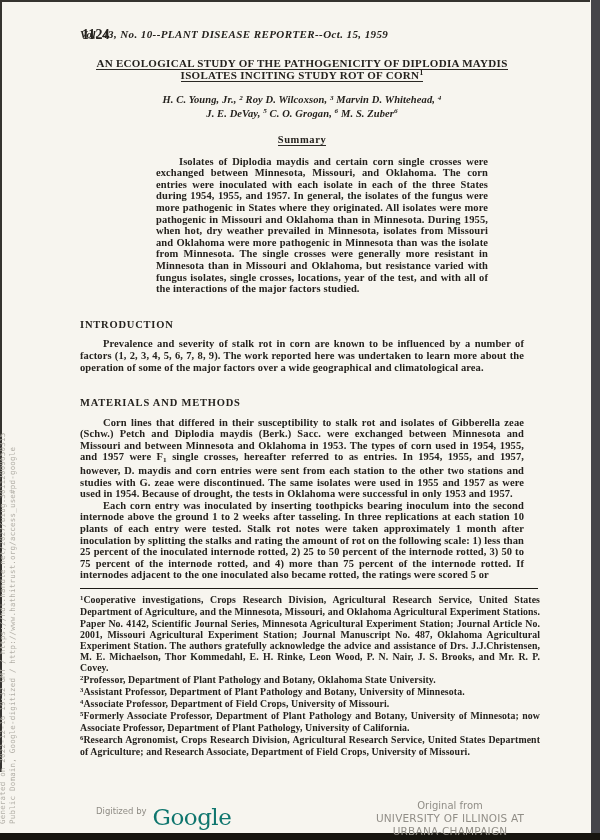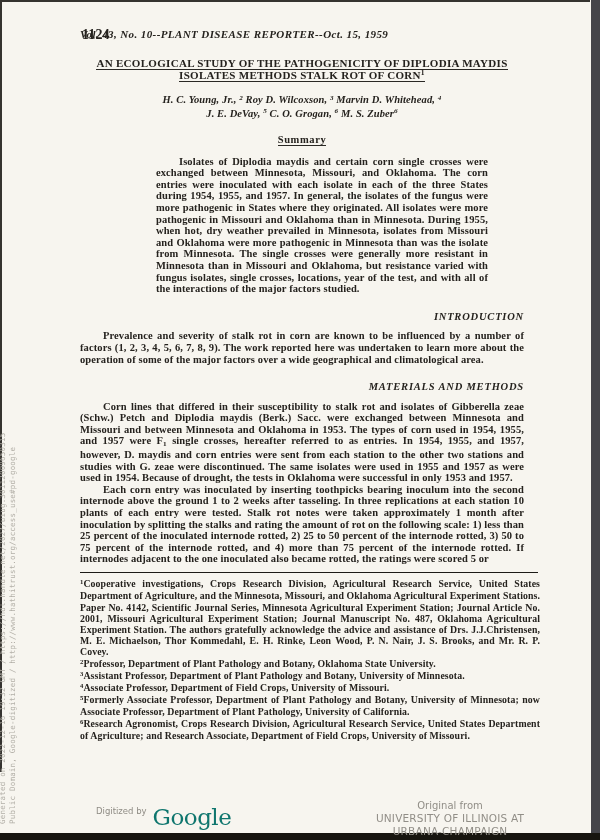--- a/index.html
+++ b/index.html
@@ -37,21 +37,21 @@
   .title-block { margin-top:16px; text-align:center; font-size:11px; line-height:11.5px; letter-spacing:0.3px; }
   .title-u { border-bottom:1.2px solid #2a2824; }
   .authors { margin-top:12px; text-align:center; font-size:10.5px; line-height:11.5px;font-style:italic; }
 
   .summary-heading { margin-top:13px; text-align:center; letter-spacing:0.6px; }
   .summary-heading .title-u { border-bottom:1.1px solid #2a2824; }
   .summary-body {
     margin:10px 0 0 76px; width:332px;
     text-align:justify; text-indent:23px;
   }
-  .section-heading { margin-top:16px; text-align:right; letter-spacing:0.8px;font-style:italic; }
+  .section-heading { margin-top:24px; text-align:left; letter-spacing:0.8px; }
   .body-para { margin-top:8px; text-align:justify; text-indent:23px; }
   .body-para.tight { margin-top:0; }
 
   .u { text-underline-offset:1px; }
   .sup { font-size:0.68em; position:relative; top:-0.45em; }
   .sub { font-size:0.68em; position:relative; top:0.25em; }
 
   .footnote-rule { margin-top:7px; width:458px; border:0; border-top:1.6px solid #1d1b17; }
   .footnotes { margin-top:3px; width:460px; font-size:9.8px; line-height:11.2px; text-align:justify; }
   .fn { margin:0; }
@@ -88,21 +88,21 @@
 
   <div class="content">
 
     <div class="header-row">
       <span class="page-number">1124</span>
       <div class="journal-line">Vol. 43, No. 10--PLANT DISEASE REPORTER--Oct. 15, 1959</div>
     </div>
 
     <div class="title-block">
       <div><span class="title-u">AN ECOLOGICAL STUDY OF THE PATHOGENICITY OF DIPLODIA MAYDIS</span></div>
-      <div><span class="title-u"><span>ISOLATES METHODS STALK ROT OF CORN</span><span class="sup">1</span></span></div>
+      <div><span class="title-u"><span>ISOLATES INCITING STUDY ROT OF CORN</span><span class="sup">1</span></span></div>
     </div>
 
     <div class="authors">
       <div><span>H. C. Young, Jr., </span><span class="sup">2</span><span> Roy D. Wilcoxson, </span><span class="sup">3</span><span> Marvin D. Whitehead, </span><span class="sup">4</span></div>
       <div><span>J. E. DeVay, </span><span class="sup">5</span><span> C. O. Grogan, </span><span class="sup">6</span><span> M. S. Zuber</span><span class="sup">6</span></div>
     </div>
 
     <div class="summary-heading"><span class="title-u">Summary</span></div>
     <div class="summary-body"><span>Isolates of </span><span class="u">Diplodia maydis</span><span> and certain corn single crosses were exchanged between Minnesota, Missouri, and Oklahoma. The corn entries were inoculated with each isolate in each of the three States during 1954, 1955, and 1957. In general, the isolates of the fungus were more pathogenic in States where they originated. All isolates were more pathogenic in Missouri and Oklahoma than in Minnesota. During 1955, when hot, dry weather prevailed in Minnesota, isolates from Missouri and Oklahoma were more pathogenic in Minnesota than was the isolate from Minnesota. The single crosses were generally more resistant in Minnesota than in Missouri and Oklahoma, but resistance varied with fungus isolates, single crosses, locations, year of the test, and with all of the interactions of the major factors studied.</span></div>
 

